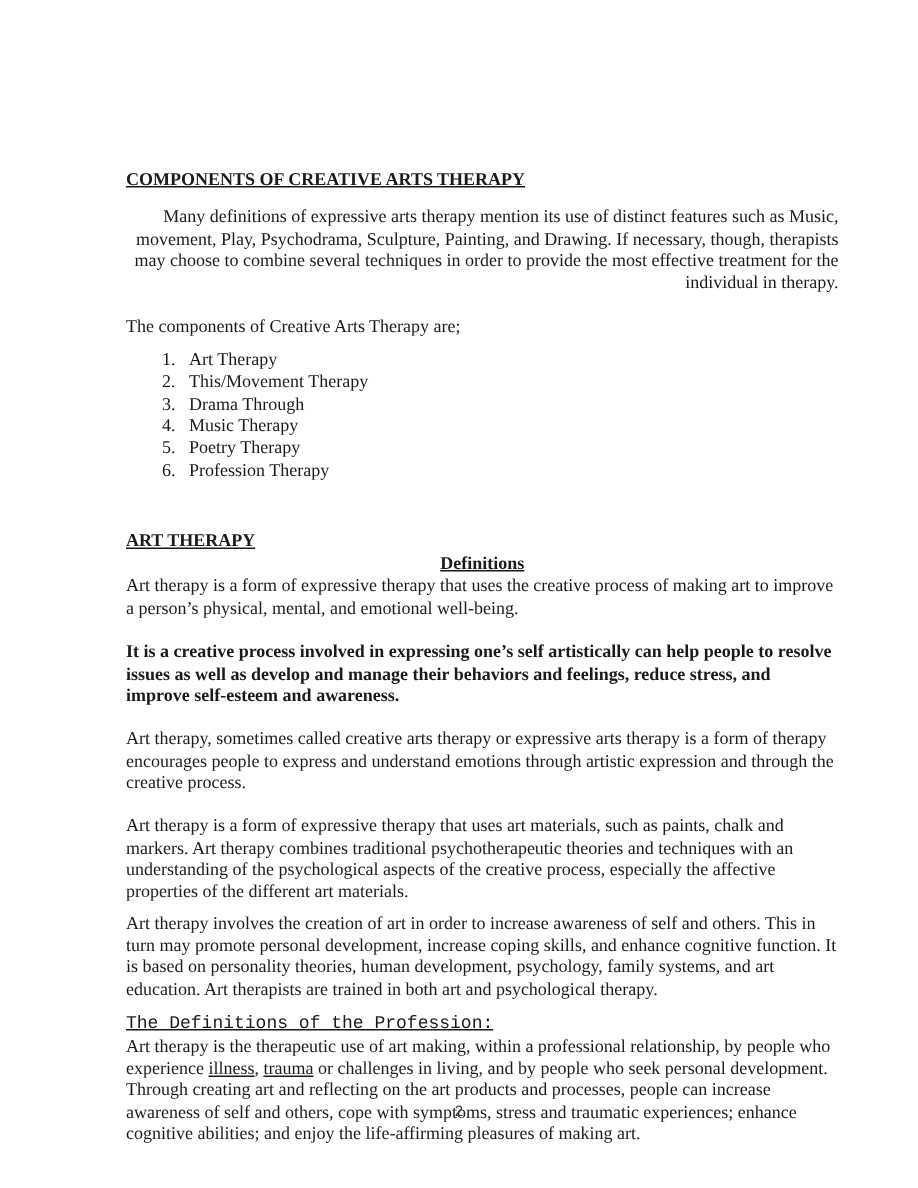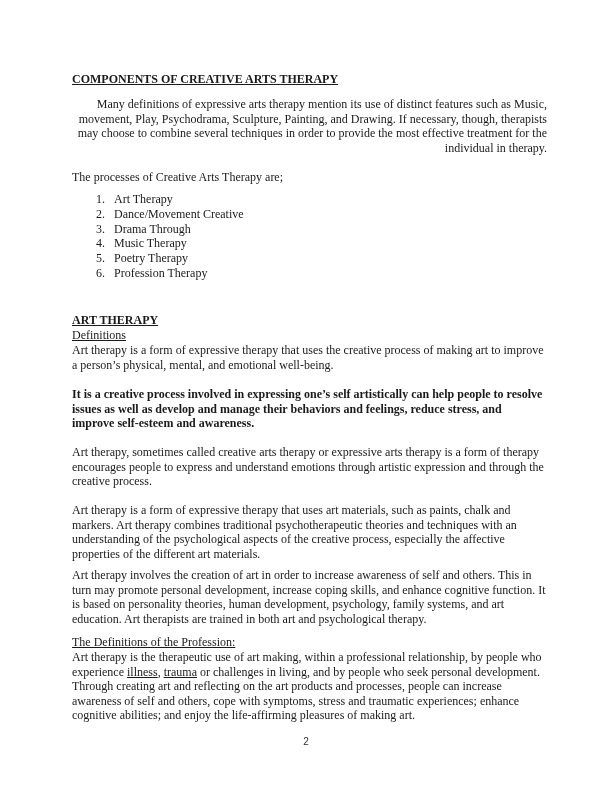--- a/index.html
+++ b/index.html
@@ -1,52 +1,52 @@
 <!DOCTYPE html>
 <html><head>
 <meta charset="utf-8">
 <style>
   html, body { margin: 0; padding: 0; background: #ffffff; }
   body { width: 612px; height: 792px; position: relative; overflow: hidden;
          font-family: "Liberation Serif", "DejaVu Serif", serif; color: #1a1a1a; }
   .page { position: absolute; left: 72px; top: 0; width: 475px; }
-  .blk { position: absolute; left: 0; width: 475px; font-size: 12px; line-height: 14.6px; }
+  .blk { position: absolute; left: 12px; width: 475px; font-size: 12px; line-height: 14.6px; margin-top: 40px; }
   .title { font-weight: bold; text-decoration: underline; font-size: 12px; }
-  .sub { font-weight: normal; text-decoration: underline; }
+  .sub { font-weight: bold; text-decoration: underline; text-align: center; }
   .u { text-decoration: underline; }
   ol { margin: 0; padding-left: 36px; }
   ol li { padding-left: 6px; line-height: 14.8px; }
   .pnum { position: absolute; top: 736px; left: 0; width: 612px; text-align: center;
           font-family: "Liberation Sans", "DejaVu Sans", sans-serif; font-size: 10px; color: #333; }
 </style>
 </head>
 <body>
 
 <div class="page">
   <div class="blk title" style="top:72px;">COMPONENTS OF CREATIVE ARTS THERAPY</div>
 
   <div class="blk" style="top:97px;text-align:right;">Many definitions of expressive arts therapy mention its use of distinct features such as Music, movement, Play, Psychodrama, Sculpture, Painting, and Drawing. If necessary, though, therapists may choose to combine several techniques in order to provide the most effective treatment for the individual in therapy.</div>
 
-  <div class="blk" style="top:170px;">The processes of Creative Arts Therapy are;</div>
+  <div class="blk" style="top:170px;">The components of Creative Arts Therapy are;</div>
 
   <ol class="blk" style="top:192px;">
     <li>Art Therapy</li>
-    <li>Dance/Movement Creative</li>
+    <li>This/Movement Therapy</li>
     <li>Drama Through</li>
     <li>Music Therapy</li>
     <li>Poetry Therapy</li>
     <li>Profession Therapy</li>
   </ol>
 
   <div class="blk title" style="top:313px;">ART THERAPY</div>
   <div class="blk sub" style="top:328px;">Definitions</div>
 
   <div class="blk" style="top:343px;">Art therapy is a form of expressive therapy that uses the creative process of making art to improve a person’s physical, mental, and emotional well-being.</div>
   <div class="blk" style="top:387px;font-weight:bold;">It is a creative process involved in expressing one’s self artistically can help people to resolve issues as well as develop and manage their behaviors and feelings, reduce stress, and improve self-esteem and awareness.</div>
   <div class="blk" style="top:445px;">Art therapy, sometimes called creative arts therapy or expressive arts therapy is a form of therapy encourages people to express and understand emotions through artistic expression and through the creative process.</div>
   <div class="blk" style="top:503px;">Art therapy is a form of expressive therapy that uses art materials, such as paints, chalk and markers. Art therapy combines traditional psychotherapeutic theories and techniques with an understanding of the psychological aspects of the creative process, especially the affective properties of the different art materials.</div>
   <div class="blk" style="top:568px;">Art therapy involves the creation of art in order to increase awareness of self and others. This in turn may promote personal development, increase coping skills, and enhance cognitive function. It is based on personality theories, human development, psychology, family systems, and art education. Art therapists are trained in both art and psychological therapy.</div>
 
-  <div class="blk u" style="top:635px;">The Definitions of the Profession:</div>
+  <div class="blk u" style="top:635px;font-family:Liberation Mono, monospace;">The Definitions of the Profession:</div>
   <div class="blk" style="top:650px;"><span>Art therapy is the therapeutic use of art making, within a professional relationship, by people who experience </span><span class="u">illness</span><span>, </span><span class="u">trauma</span><span> or challenges in living, and by people who seek personal development. Through creating art and reflecting on the art products and processes, people can increase awareness of self and others, cope with symptoms, stress and traumatic experiences; enhance cognitive abilities; and enjoy the life-affirming pleasures of making art.</span></div>
 </div>
 
 <div class="pnum">2</div>
 
 </body></html>

